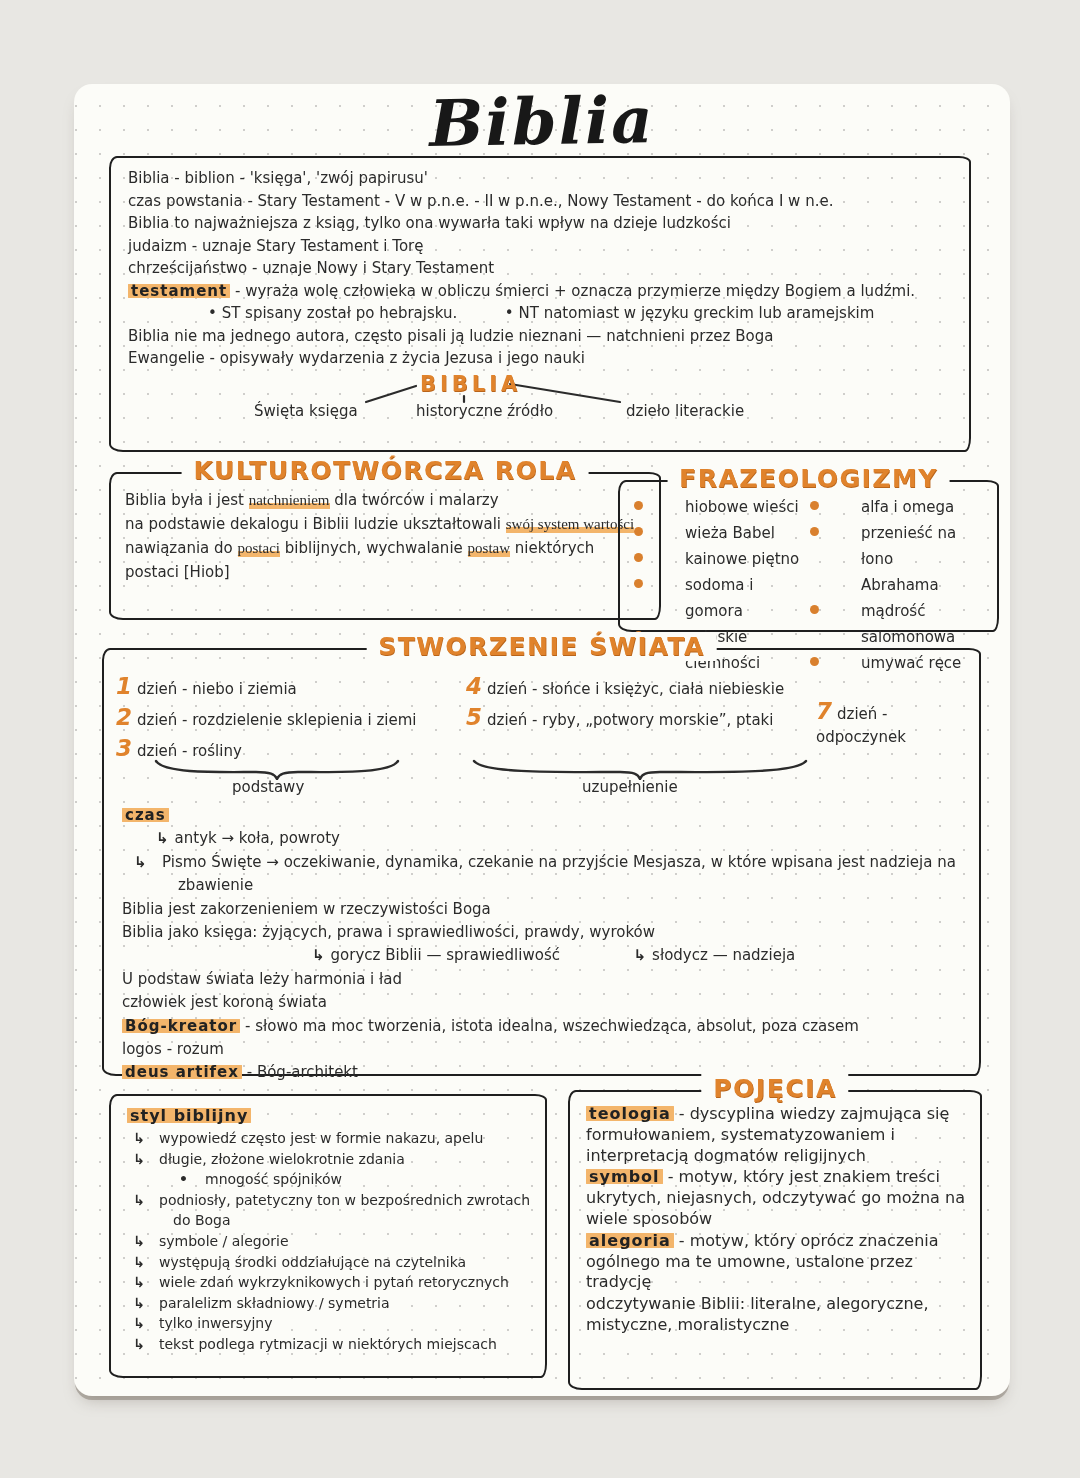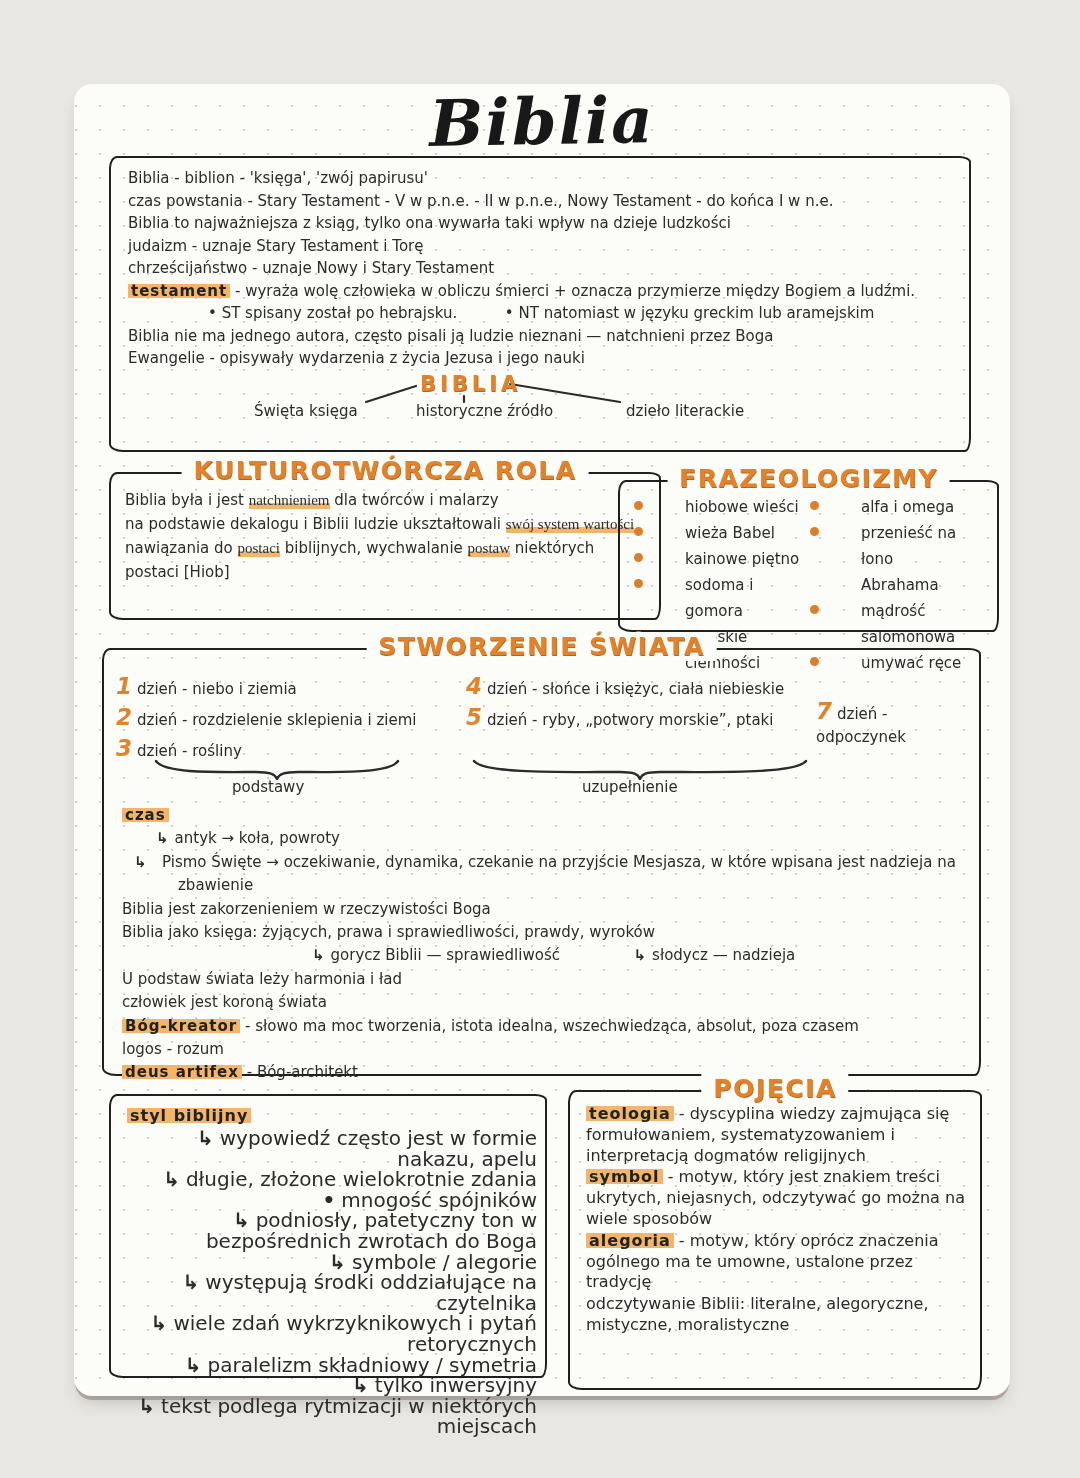--- a/index.html
+++ b/index.html
@@ -49,21 +49,21 @@
     background:#d9802e;margin-right:10px;flex:0 0 9px;margin-top:7px;
   }
   .fr-item{display:flex;align-items:flex-start;font-size:15px;line-height:26px;gap:32px;}
   .diagram{position:relative;height:56px;margin-top:2px;}
   .diag-root{
     position:absolute;left:292px;top:0;color:#e0832c;font-weight:800;
     font-size:21px;letter-spacing:4px;text-shadow:0.6px 0.6px 0 #b9641a;
   }
   .diag-child{position:absolute;top:30px;font-size:15px;}
   .brace-label{position:absolute;font-size:15px;}
-  .styl-item{font-size:20px;line-height:20.6px;padding-left:46px;text-indent:-20px;text-align:right;}
+  .styl-item{font-size:14px;line-height:20.6px;padding-left:46px;text-indent:-20px;}
   .styl-item.bullet{padding-left:92px;}
   .po-entry{font-size:16px;line-height:20.8px;margin-bottom:1px;}
   .czas-line{font-size:15px;line-height:23.4px;}
   svg.linework{position:absolute;left:0;top:0;pointer-events:none;}
 </style>
 </head>
 <body>
 
 <div class="sheet">
 

